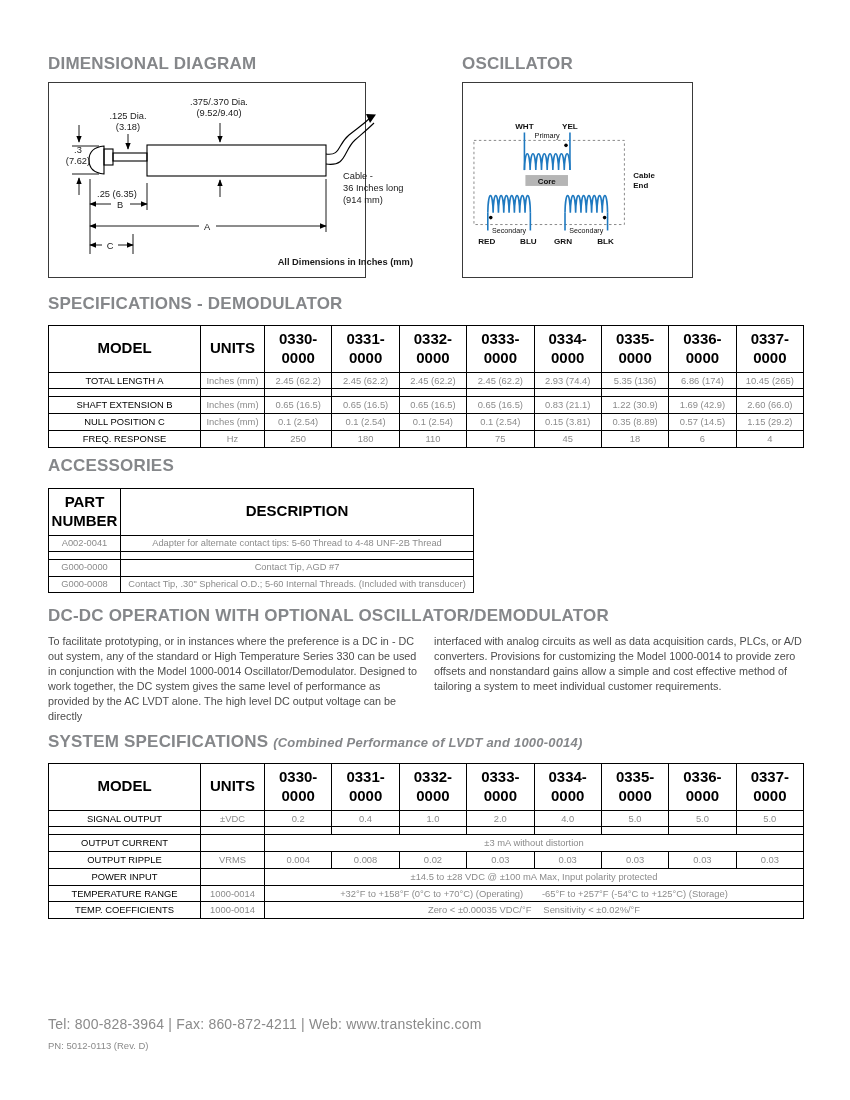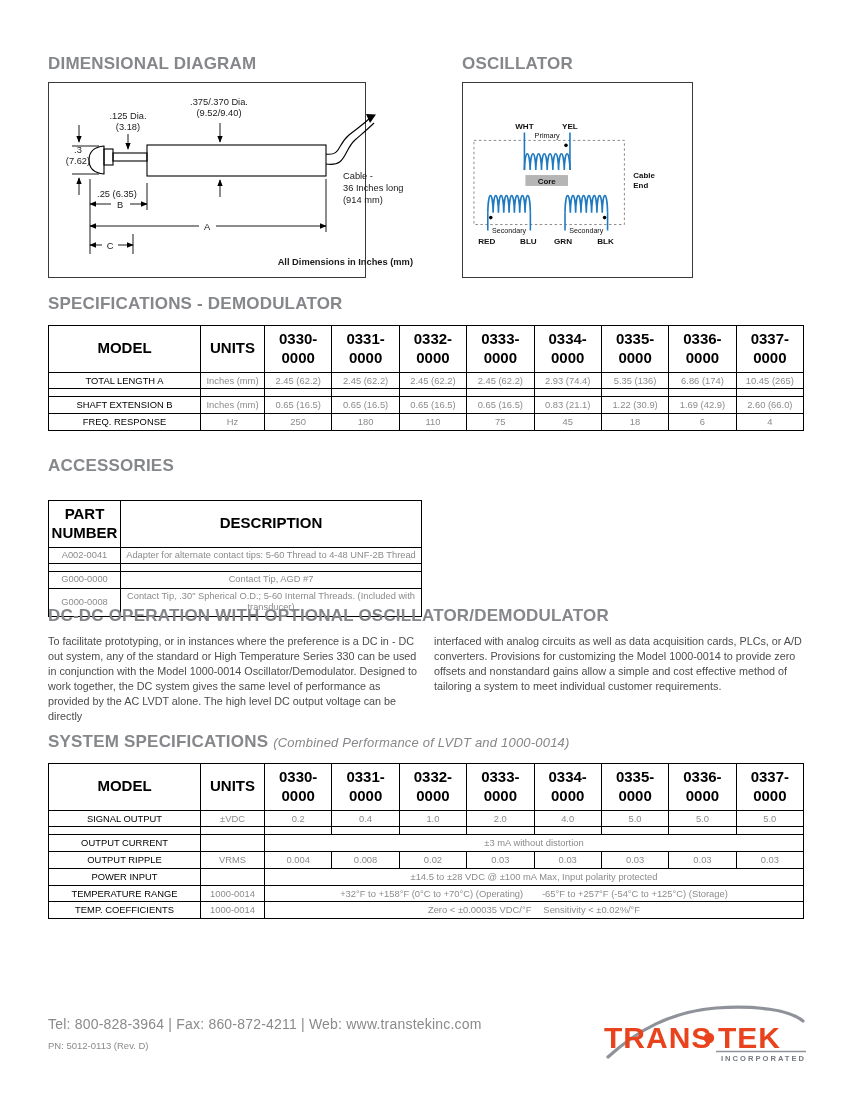--- a/index.html
+++ b/index.html
@@ -1,20 +1,20 @@
 <!DOCTYPE html>
 <html><head>
 <meta charset="utf-8">
 <style>
   *{margin:0;padding:0;box-sizing:border-box}
   html,body{background:#fff}
   body{width:850px;height:1100px;position:relative;font-family:"Liberation Sans","DejaVu Sans",sans-serif;color:#222}
   .page{position:absolute;inset:0;background:#fff;overflow:hidden}
   .h1{position:absolute;font-size:17px;font-weight:600;letter-spacing:.2px;color:#85878a;white-space:nowrap}
-  .h1 .sub{font-size:13px;font-style:italic;font-weight:400;color:#85878a}
+  .h1 .sub{font-size:13px;font-style:italic;font-weight:700;color:#85878a}
   .box{position:absolute;border:1px solid #3a3a3a;background:#fff}
   .tblwrap{position:absolute}
   table{border-collapse:collapse;table-layout:fixed;width:100%;font-size:9.4px}
   th,td{border:1px solid #000;text-align:center;vertical-align:middle;padding:2px 2px;color:#8b8b8b;font-weight:400;line-height:1.25;overflow:hidden}
   th{color:#000;font-weight:700;font-size:15px;padding:4px 2px}
   td.lbl{color:#000;font-weight:400}
   tr.spacer td{height:8px;padding:0}
   .para{position:absolute;font-size:10.8px;line-height:15px;color:#4c4c4c}
   .footer-contact{position:absolute;left:48px;top:1016px;font-size:14px;color:#8a8a8a;letter-spacing:.2px}
   .footer-pn{position:absolute;left:48px;top:1040px;font-size:9.5px;color:#8a8a8a}
@@ -177,37 +177,49 @@
             <td>0.65 (16.5)</td>
             <td>0.65 (16.5)</td>
             <td>0.65 (16.5)</td>
             <td>0.65 (16.5)</td>
             <td>0.83 (21.1)</td>
             <td>1.22 (30.9)</td>
             <td>1.69 (42.9)</td>
             <td>2.60 (66.0)</td>
           </tr>
           <tr>
+            <td class="lbl">NULL POSITION C</td>
+            <td>Inches (mm)</td>
+            <td>0.1 (2.54)</td>
+            <td>0.1 (2.54)</td>
+            <td>0.1 (2.54)</td>
+            <td>0.1 (2.54)</td>
+            <td>0.15 (3.81)</td>
+            <td>0.35 (8.89)</td>
+            <td>0.57 (14.5)</td>
+            <td>1.15 (29.2)</td>
+          </tr>
+          <tr>
             <td class="lbl">FREQ. RESPONSE</td>
             <td>Hz</td>
             <td>250</td>
             <td>180</td>
             <td>110</td>
             <td>75</td>
             <td>45</td>
             <td>18</td>
             <td>6</td>
             <td>4</td>
           </tr>
         </tbody>
     </table>
   </div>
 
   <div class="h1" style="left:48px;top:456px">ACCESSORIES</div>
-  <div class="tblwrap" style="left:48px;top:500px;width:374px">
+  <div class="tblwrap" style="left:48px;top:488px;width:426px">
     <table style="font-size:9.3px">
       <colgroup>
           <col style="width:72px">
           <col>
         </colgroup>
       <thead>
           <tr>
             <th>PART NUMBER</th>
             <th>DESCRIPTION</th>
           </tr>
@@ -326,24 +338,14 @@
             <td>1000-0014</td>
             <td colspan="8">Zero &lt; ±0.00035 VDC/°F  Sensitivity &lt; ±0.02%/°F</td>
           </tr>
         </tbody>
     </table>
   </div>
 
   <div class="footer-contact">Tel: 800-828-3964  |  Fax: 860-872-4211  |  Web: www.transtekinc.com</div>
   <div class="footer-pn">PN: 5012-0113 (Rev. D)</div>
 
-  <div style="position:absolute;left:598px;top:1000px;width:215px;height:64px">
-    <svg viewBox="0 0 215 64" width="215" height="64">
-      <path d="M10,57 C40,30 72,12 118,8 C158,5 192,10 205,21" fill="none" stroke-width="3.2" stroke-linecap="round" stroke="#8f9399"></path>
-      <text x="6" y="48" font-size="30" font-weight="900" letter-spacing="1" fill="#e8431c">TRANS</text>
-      <circle cx="111" cy="38" r="5.2" fill="#e8431c"></circle>
-      <text x="120" y="48" font-size="30" font-weight="900" letter-spacing="1" fill="#e8431c">TEK</text>
-      <line x1="118" y1="51.5" x2="208" y2="51.5" stroke-width="1.6" stroke="#8f9399"></line>
-      <text x="208" y="60.5" text-anchor="end" font-size="7.6" font-weight="bold" letter-spacing="2" fill="#75797e">INCORPORATED</text>
-    </svg>
-  </div>
 
 </div>
 
 </body></html>

